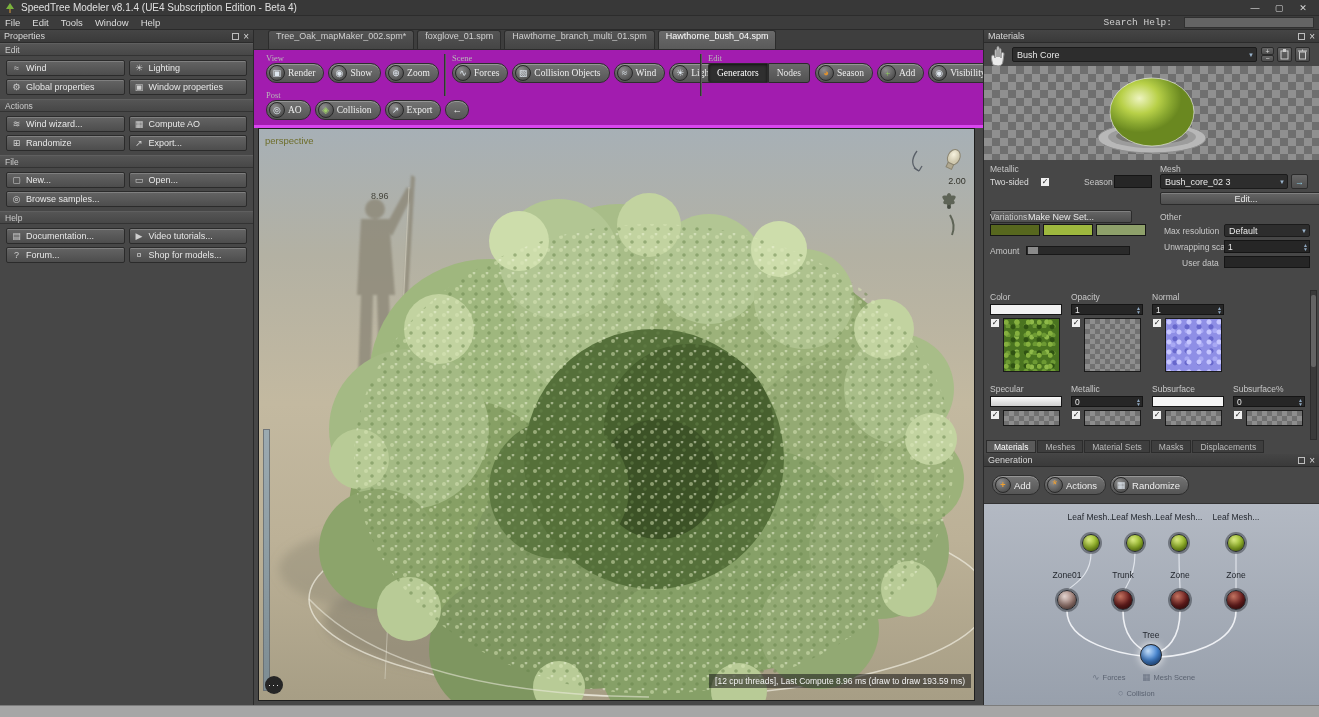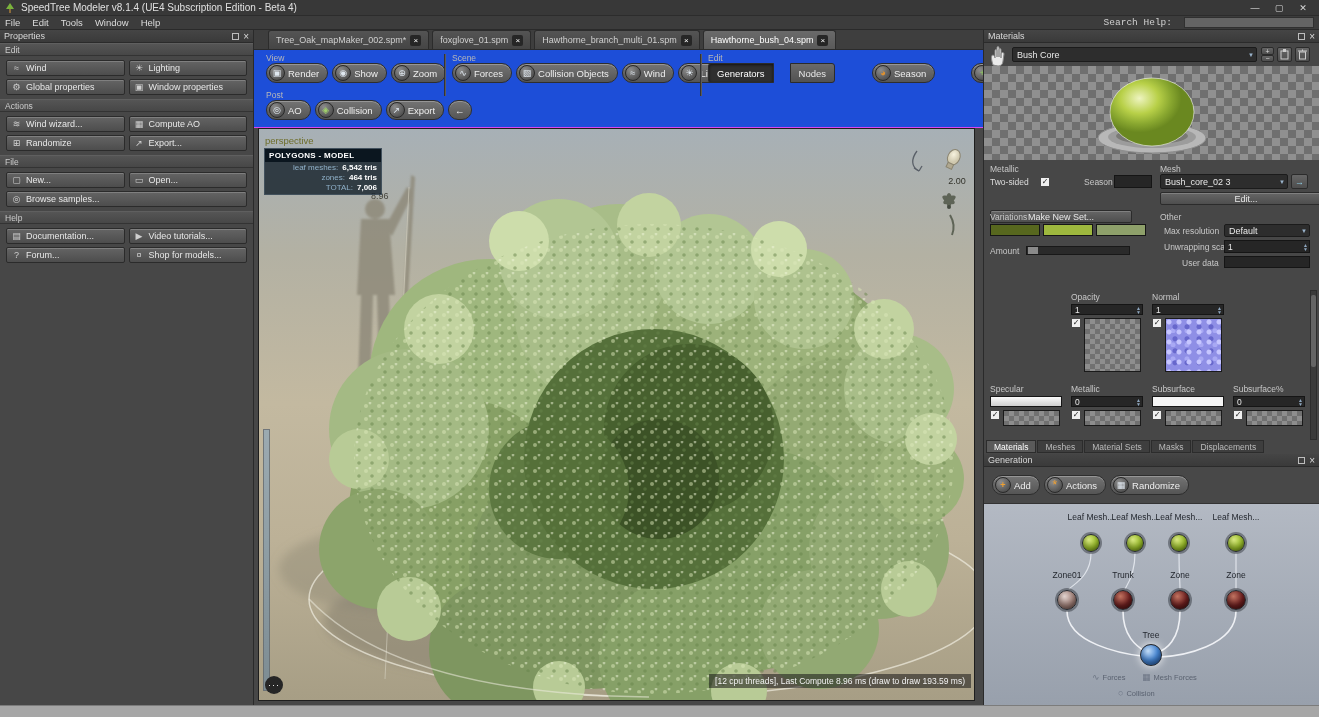--- a/index.html
+++ b/index.html
@@ -47,26 +47,26 @@
 
   
   #props-panel { position:absolute; left:0; top:30px; width:254px; height:675px; background:#474747; border-right:1px solid #2a2a2a; }
   .lp-grid { display:grid; grid-template-columns:1fr 1fr; gap:3px 4px; padding:4px 6px; }
   .span2 { grid-column:span 2; }
 
   
   #center { position:absolute; left:254px; top:30px; width:729px; height:675px; background:#474747; }
   .tabbar { position:absolute; left:0; top:0; width:729px; height:20px; background:#3e3e3e; border-bottom:1px solid #2b2b2b;
     display:flex; align-items:flex-end; padding-left:14px; gap:3px; }
-  .tab { height:19px; display:flex; align-items:center; gap:4px; padding:0 7px; font-size:9px; color:#cfcfcf;
-    background:linear-gradient(#545454,#454545); border:1px solid #2c2c2c; border-bottom:none; border-radius:3px 3px 0 0; }
+  .tab { height:19px; display:flex; align-items:center; gap:18px; padding:0 7px; font-size:9px; color:#cfcfcf;
+    background:linear-gradient(#545454,#454545); border:1px solid #2c2c2c; border-bottom:none; border-radius:3px 3px 0 0;flex-direction:column; }
   .tab.active { background:linear-gradient(#6a6a6a,#5a5a5a); color:#ffffff; }
   .tab-close { width:11px; height:11px; background:#262626; border-radius:2px; color:#fff; font-size:8px;
     display:flex; align-items:center; justify-content:center; }
-  .toolbar { position:absolute; left:0; top:20px; width:729px; height:78px; background:#1d4ed8; border-bottom:1px solid #d946ef; }
+  .toolbar { position:absolute; left:0; top:20px; width:729px; height:78px; background:#a21caf; border-bottom:3px solid #d946ef;font-family:Liberation Serif, serif; }
   .tb-label { position:absolute; font-size:8.5px; color:#b8b8b8; }
   .tb-row { position:absolute; display:flex; gap:4px; align-items:center; }
   .tbtn { display:inline-flex; align-items:center; gap:3px; height:20px; padding:0 8px 0 2px; border-radius:10px;
     background:linear-gradient(#747474,#555); border:1px solid #2e2e2e; color:#eee; font-size:9.5px;
     box-shadow:inset 0 1px 0 rgba(255,255,255,.25); white-space:nowrap; }
   .tico { width:16px; height:16px; border-radius:50%; background:radial-gradient(circle at 35% 30%, #8d8d8d, #3d3d3d);
     border:1px solid #292929; display:flex; align-items:center; justify-content:center; font-size:9px; color:#dfe7ef; flex:none;}
   .tb-sep { position:absolute; width:0; border-left:1px solid #333; border-right:1px solid #5b5b5b; }
   .segbtn { height:20px; display:inline-flex; align-items:center; padding:0 8px; font-size:9.5px; color:#e8e8e8;
     background:linear-gradient(#6a6a6a,#525252); border:1px solid #2b2b2b; }
@@ -304,21 +304,21 @@
             <span>Wind</span>
           </div>
         <div class="tbtn">
             <span class="tico">☀</span>
             <span>Light</span>
           </div>
       </div>
       <div class="tb-sep" style="left:446px;top:4px;height:42px"></div>
 
       <span class="tb-label" style="left:454px;top:3px">Edit</span>
-      <div class="tb-row" style="left:454px;top:13px;gap:16px">
+      <div class="tb-row" style="left:454px;top:13px;gap:0">
         <span class="segbtn active" style="border-radius:3px 0 0 3px">Generators</span>
         <span class="segbtn" style="border-radius:0 3px 3px 0">Nodes</span>
         <span style="width:5px"></span>
         <div class="tbtn">
             <span class="tico" style="color:#e0922f">◕</span>
             <span>Season</span>
           </div>
         <span style="width:4px"></span>
         <div class="tbtn">
             <span class="tico" style="color:#8fd05a">+</span>
@@ -446,35 +446,20 @@
           <ellipse cx="0" cy="-7" rx="3" ry="7"></ellipse>
           <ellipse cx="-6" cy="4" rx="3" ry="7" transform="rotate(120)"></ellipse>
           <ellipse cx="6" cy="4" rx="3" ry="7" transform="rotate(240)"></ellipse>
           <circle cx="0" cy="0" r="2" fill="#3a4036"></circle>
           <path d="M1,8 q6,10 2,20" stroke="#565c4e" stroke-width="2" fill="none"></path>
         </g>
       </svg>
 
       <div class="persp-label">perspective</div>
 
-      <div class="vp-overlay">
-        <div class="t">POLYGONS - MODEL</div>
-        <div class="vp-row">
-            <span class="l">leaf meshes:</span>
-            <span class="v">6,542 tris</span>
-          </div>
-        <div class="vp-row">
-            <span class="l">zones:</span>
-            <span class="v">464 tris</span>
-          </div>
-        <div class="vp-row" style="padding-bottom:2px">
-            <span class="l">TOTAL:</span>
-            <span class="v">7,006</span>
-          </div>
-      </div>
 
       <div class="vp-scalebar"></div>
       <div class="dots-btn">···</div>
       <div class="vp-status">[12 cpu threads], Last Compute 8.96 ms (draw to draw 193.59 ms)</div>
     </div>
   </div>
 
   <div id="materials-panel">
     <div class="panel-header">
       <span>Materials</span>
@@ -562,20 +547,28 @@
     <div class="valfield abs" style="left:240px;top:210px;width:86px;height:13px">
       <span>1</span>
         <span class="spin">
           <i>▲</i>
           <i>▼</i>
         </span>
     </div>
     <span class="mini-lab abs" style="left:198px;top:228px">User data</span>
     <div class="valfield abs" style="left:240px;top:226px;width:86px;height:12px"></div>
 
+    <div class="map-cell" style="left:6px;top:262px">
+      <div class="map-label">Color</div>
+      <div class="swatch map-bar" style="background:#f2f2f2"></div>
+      <div class="map-body">
+          <span class="cb checked"></span>
+        <div class="thumb thumb-color"></div>
+        </div>
+    </div>
     <div class="map-cell" style="left:87px;top:262px">
       <div class="map-label">Opacity</div>
       <div class="valfield map-bar">
           <span>1</span>
           <span class="spin">
             <i>▲</i>
             <i>▼</i>
           </span>
         </div>
       <div class="map-body">
@@ -714,21 +707,21 @@
 
       <span class="gnode-label" style="left:167px;top:126px">Tree</span>
       <div class="gnode node-blue" style="left:156px;top:140px;width:22px;height:22px"></div>
 
       <div class="gfoot" style="left:108px;top:168px">
         <span class="gi">∿</span>
         <span>Forces</span>
       </div>
       <div class="gfoot" style="left:158px;top:168px">
         <span class="gi">▦</span>
-        <span>Mesh Forces</span>
+        <span>Mesh Scene</span>
       </div>
       <div class="gfoot" style="left:134px;top:184px">
         <span class="gi">○</span>
         <span>Collision</span>
       </div>
     </div>
   </div>
 
   <div class="bottom-strip"></div>
 </div>

